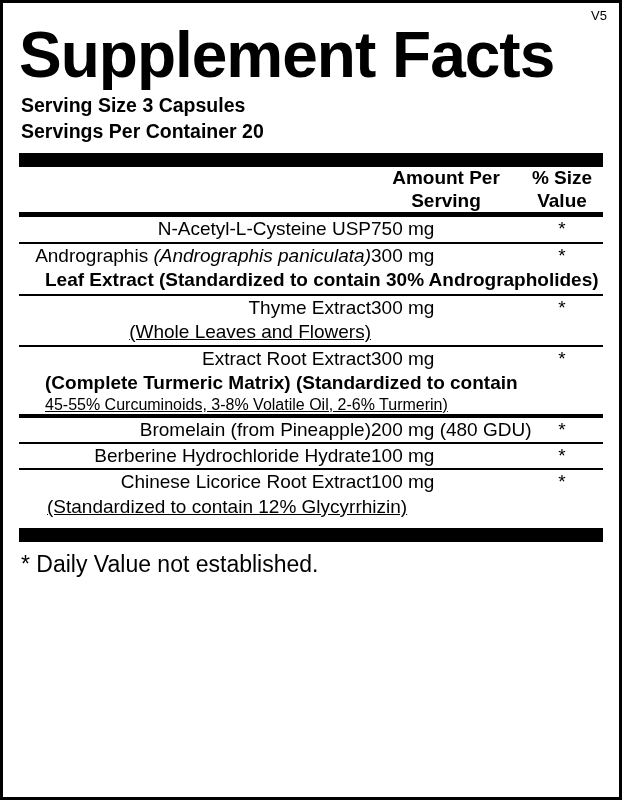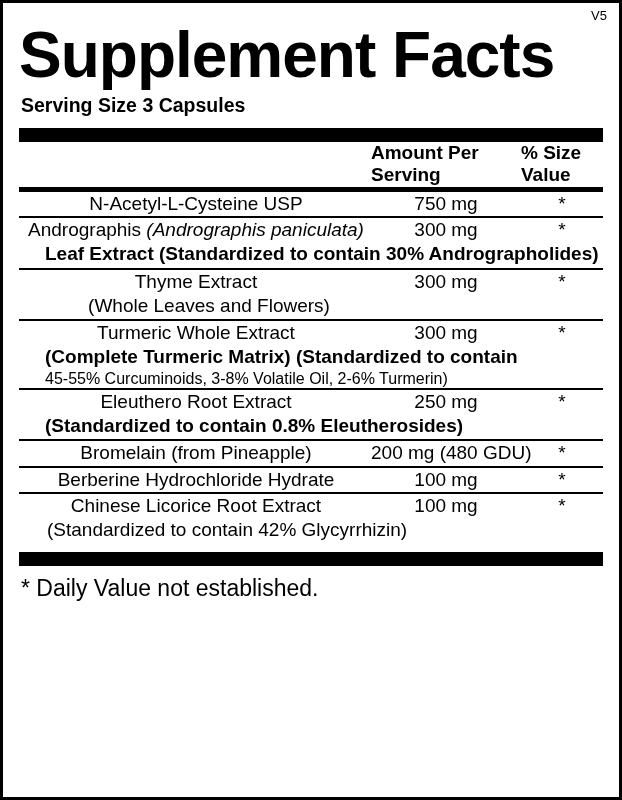--- a/index.html
+++ b/index.html
@@ -66,36 +66,37 @@
     vertical-align: top;
     padding: 0;
   }
   .col-name { width: 352px; }
   .col-amt  { width: 150px; }
   .col-dv   { width: 82px; }
 
   .head-row td {
     font-size: 19px;
     font-weight: bold;
-    text-align: left;
+    text-align: center;
     padding: 7px 0 8px 0;
     line-height: 1.18;
   }
   .row td {
     font-size: 19px;
     line-height: 1.28;
     padding: 5px 0 5px 0;
   }
-  .row .name { text-align: center; padding-left: 2px; }
-  .row .amt  { text-align: center; }
+  .row .name { text-align: right; padding-left: 2px; }
+  .row .amt  { }
   .row .dv   { text-align: center; }
   .sub {
     display: block;
     padding-left: 26px;
     white-space: nowrap;
+    text-decoration: underline;
   }
   .italic { font-style: italic; }
   .nowrap { white-space: nowrap; }
   .overflow-name {
     position: relative;
   }
   .spill {
     position: absolute;
     left: 26px;
     top: 100%;
@@ -112,20 +113,21 @@
 </head>
 <body>
 
 <div class="panel">
 
   <div class="version">V5</div>
 
   <div class="title">Supplement Facts</div>
 
   <div class="serving-line">Serving Size 3 Capsules</div>
+  <div class="serving-line">Servings Per Container 20</div>
 
   <div class="rule-thick"></div>
 
   <table class="facts">
     <colgroup>
       <col class="col-name">
         <col class="col-amt">
         <col class="col-dv">
     </colgroup>
     <tbody>
@@ -208,62 +210,40 @@
 
   <table class="facts">
     <colgroup>
         <col class="col-name">
         <col class="col-amt">
         <col class="col-dv">
       </colgroup>
     <tbody>
       <tr class="row">
         <td class="name overflow-name">
-          <span>Turmeric Whole Extract</span>
+          <span>Extract Root Extract</span>
           <span class="spill">(Complete Turmeric Matrix) (Standardized to contain</span>
         </td>
         <td class="amt">300 mg</td>
         <td class="dv">*</td>
       </tr>
       <tr>
           <td style="height:25px"></td>
           <td></td>
           <td></td>
         </tr>
       <tr>
         <td colspan="3" style="padding:0">
           <span class="sub" style="display:block">45-55% Curcuminoids, 3-8% Volatile Oil, 2-6% Turmerin)</span>
         </td>
       </tr>
     </tbody>
   </table>
   <div class="rule-thin"></div>
 
-  <table class="facts">
-    <colgroup>
-        <col class="col-name">
-        <col class="col-amt">
-        <col class="col-dv">
-      </colgroup>
-    <tbody>
-      <tr class="row">
-        <td class="name overflow-name">
-          <span>Eleuthero Root Extract</span>
-          <span class="spill">(Standardized to contain 0.8% Eleutherosides)</span>
-        </td>
-        <td class="amt">250 mg</td>
-        <td class="dv">*</td>
-      </tr>
-      <tr>
-          <td style="height:25px"></td>
-          <td></td>
-          <td></td>
-        </tr>
-    </tbody>
-  </table>
   <div class="rule-thin"></div>
 
   <table class="facts">
     <colgroup>
         <col class="col-name">
         <col class="col-amt">
         <col class="col-dv">
       </colgroup>
     <tbody>
       <tr class="row">
@@ -298,21 +278,21 @@
   <table class="facts">
     <colgroup>
         <col class="col-name">
         <col class="col-amt">
         <col class="col-dv">
       </colgroup>
     <tbody>
       <tr class="row">
         <td class="name">
           <span>Chinese Licorice Root Extract</span>
-          <span class="sub">(Standardized to contain 42% Glycyrrhizin)</span>
+          <span class="sub">(Standardized to contain 12% Glycyrrhizin)</span>
         </td>
         <td class="amt">100 mg</td>
         <td class="dv">*</td>
       </tr>
     </tbody>
   </table>
 
   <div class="rule-thick"></div>
 
   <div class="footnote">* Daily Value not established.</div>

